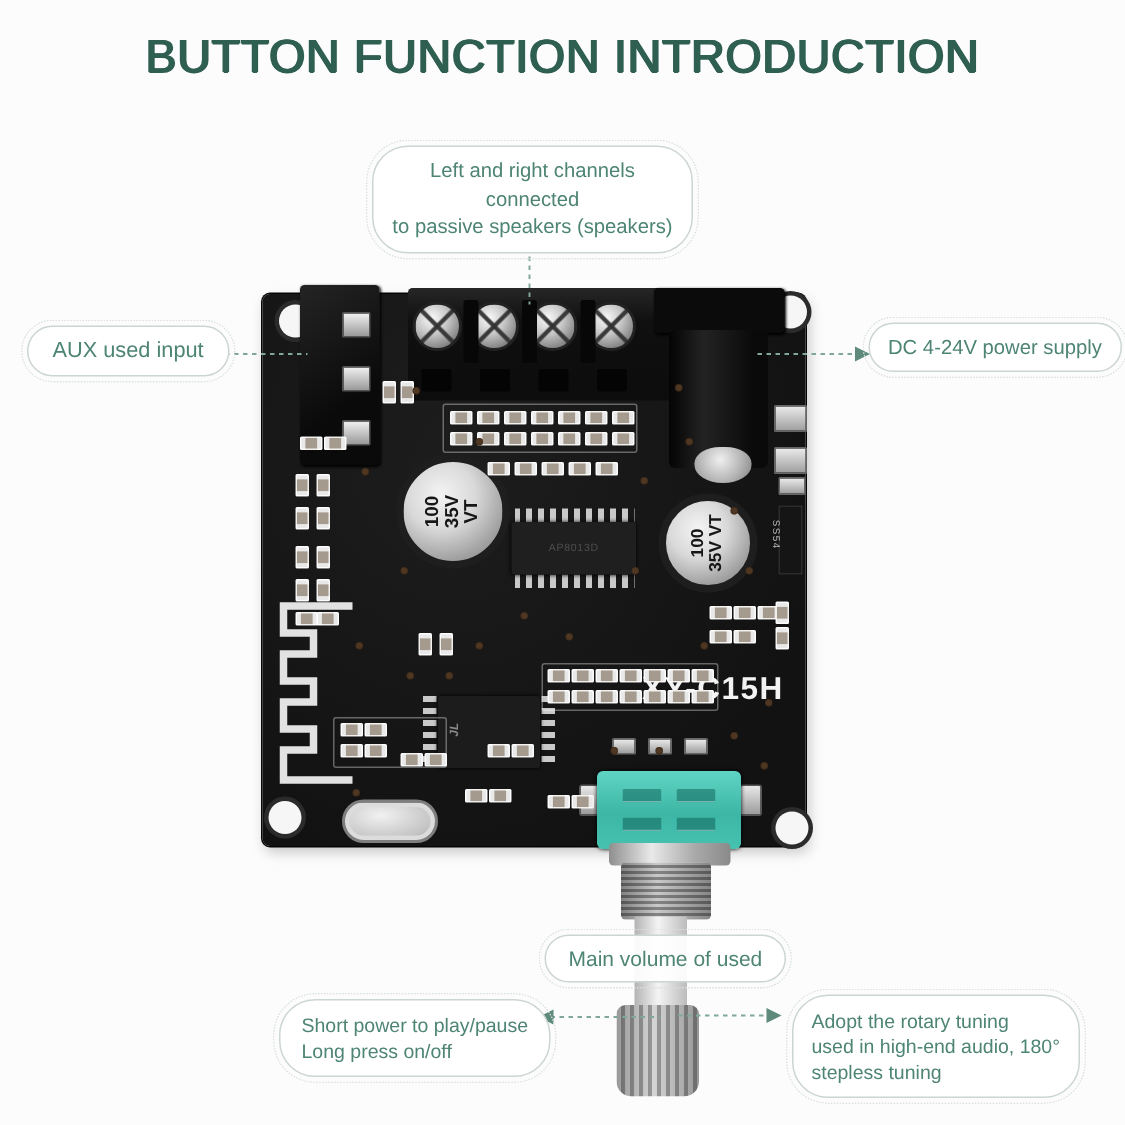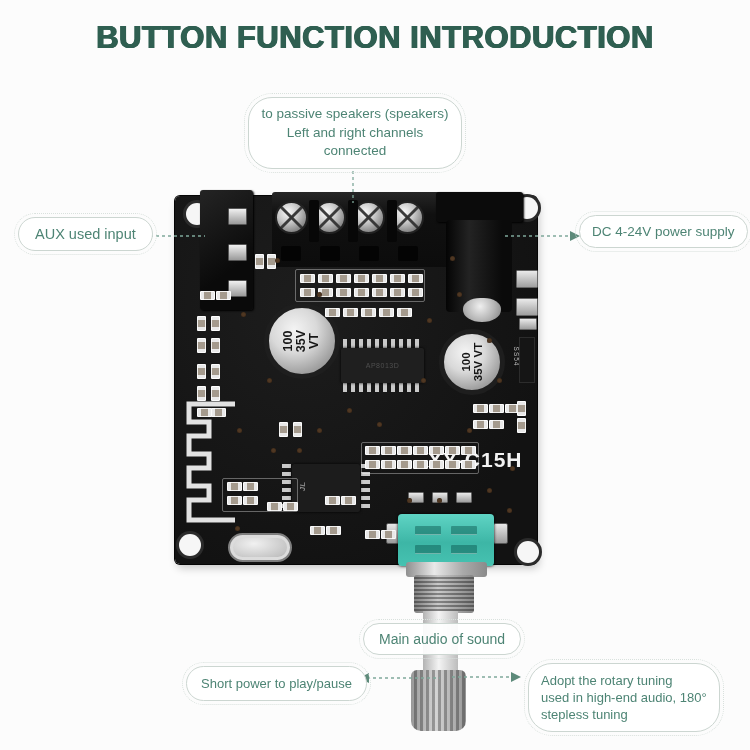--- a/index.html
+++ b/index.html
@@ -1,20 +1,20 @@
 <!DOCTYPE html>
 <html><head>
 <meta charset="utf-8">
 <style>
   html,body{margin:0;padding:0;background:#fcfcfc;}
   #stage{position:relative;width:750px;height:750px;background:#fcfcfc;overflow:hidden;
          font-family:"Liberation Sans",sans-serif;}
   
   #title{position:absolute;left:0;top:20px;width:750px;text-align:center;
-         font-size:31px;font-weight:700;letter-spacing:.5px;color:#2f5f51;
+         font-size:31px;font-weight:400;letter-spacing:.5px;color:#2f5f51;
          text-shadow:.7px 0 currentColor,-.7px 0 currentColor,0 .4px currentColor;}
   
   .pill{position:absolute;background:#fff;border:1px solid #ccd6d1;border-radius:24px;
         outline:1px dotted #d9e1dd;outline-offset:3px;color:#4d8474;z-index:6;
         box-sizing:border-box;}
   .pill .ln{display:block;}
   #p-speakers{left:248px;top:97px;width:214px;padding:7px 8px;font-size:13.5px;line-height:1.38;text-align:center;}
   #p-aux{left:18px;top:217px;padding:8px 16px;font-size:14.5px;white-space:nowrap;}
   #p-power{left:579px;top:215px;padding:8px 12px;font-size:13.5px;white-space:nowrap;}
   #p-volume{left:363px;top:623px;padding:7px 15px;font-size:14px;white-space:nowrap;background:rgba(255,255,255,.92);}
@@ -297,28 +297,29 @@
     <g fill="#5d8a7a">
       <polygon points="353,146 348,156 358,156"></polygon>
       <polygon points="124,236 134,231 134,241"></polygon>
       <polygon points="580,236 570,231 570,241"></polygon>
       <polygon points="359,678 369,673 369,683"></polygon>
       <polygon points="521,677 511,672 511,682"></polygon>
     </g>
   </svg>
 
   <div class="pill" id="p-speakers">
+    <span class="ln">Left and right channels connected</span>
     <span class="ln">to passive speakers (speakers)</span>
-    <span class="ln">Left and right channels connected</span>
   </div>
   <div class="pill" id="p-aux">AUX used input</div>
   <div class="pill" id="p-power">DC 4-24V power supply</div>
-  <div class="pill" id="p-volume">Main audio of sound</div>
+  <div class="pill" id="p-volume">Main volume of used</div>
   <div class="pill" id="p-press">
     <span class="ln">Short power to play/pause</span>
+    <span class="ln">Long press on/off</span>
   </div>
   <div class="pill" id="p-rotary">
     <span class="ln">Adopt the rotary tuning</span>
     <span class="ln">used in high-end audio, 180°</span>
     <span class="ln">stepless tuning</span>
   </div>
 
 </div>
 
 </body></html>

